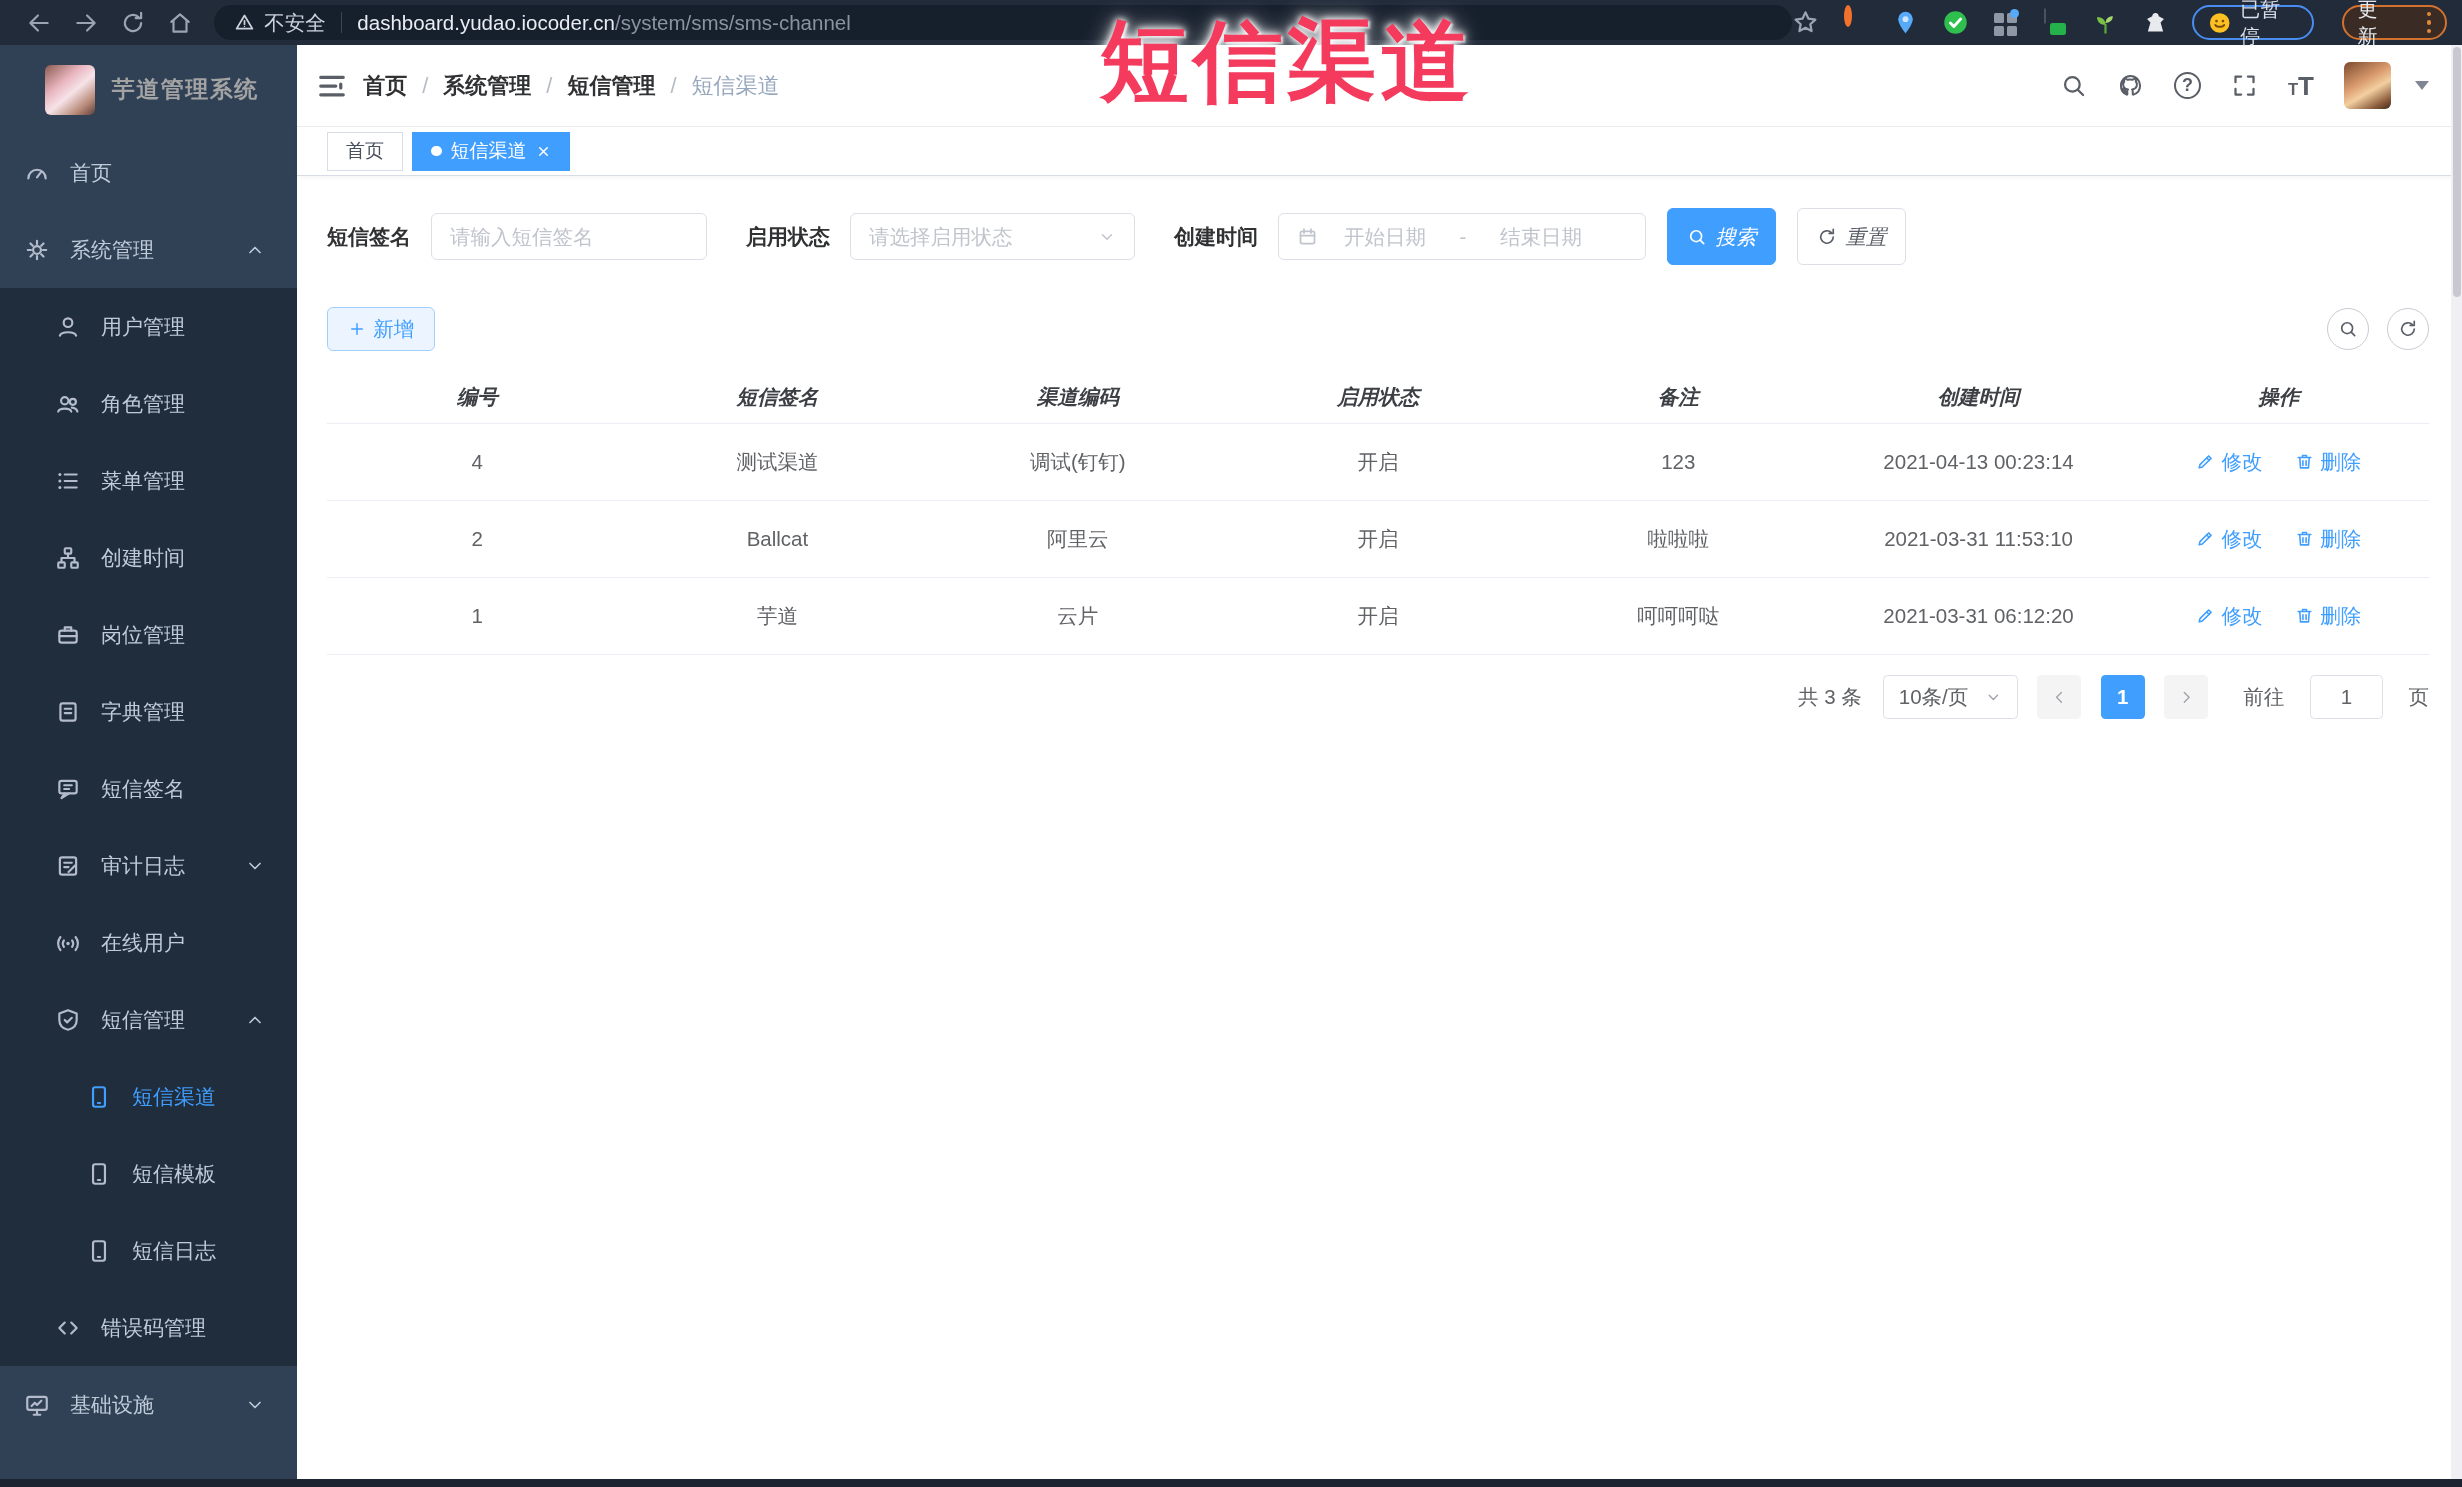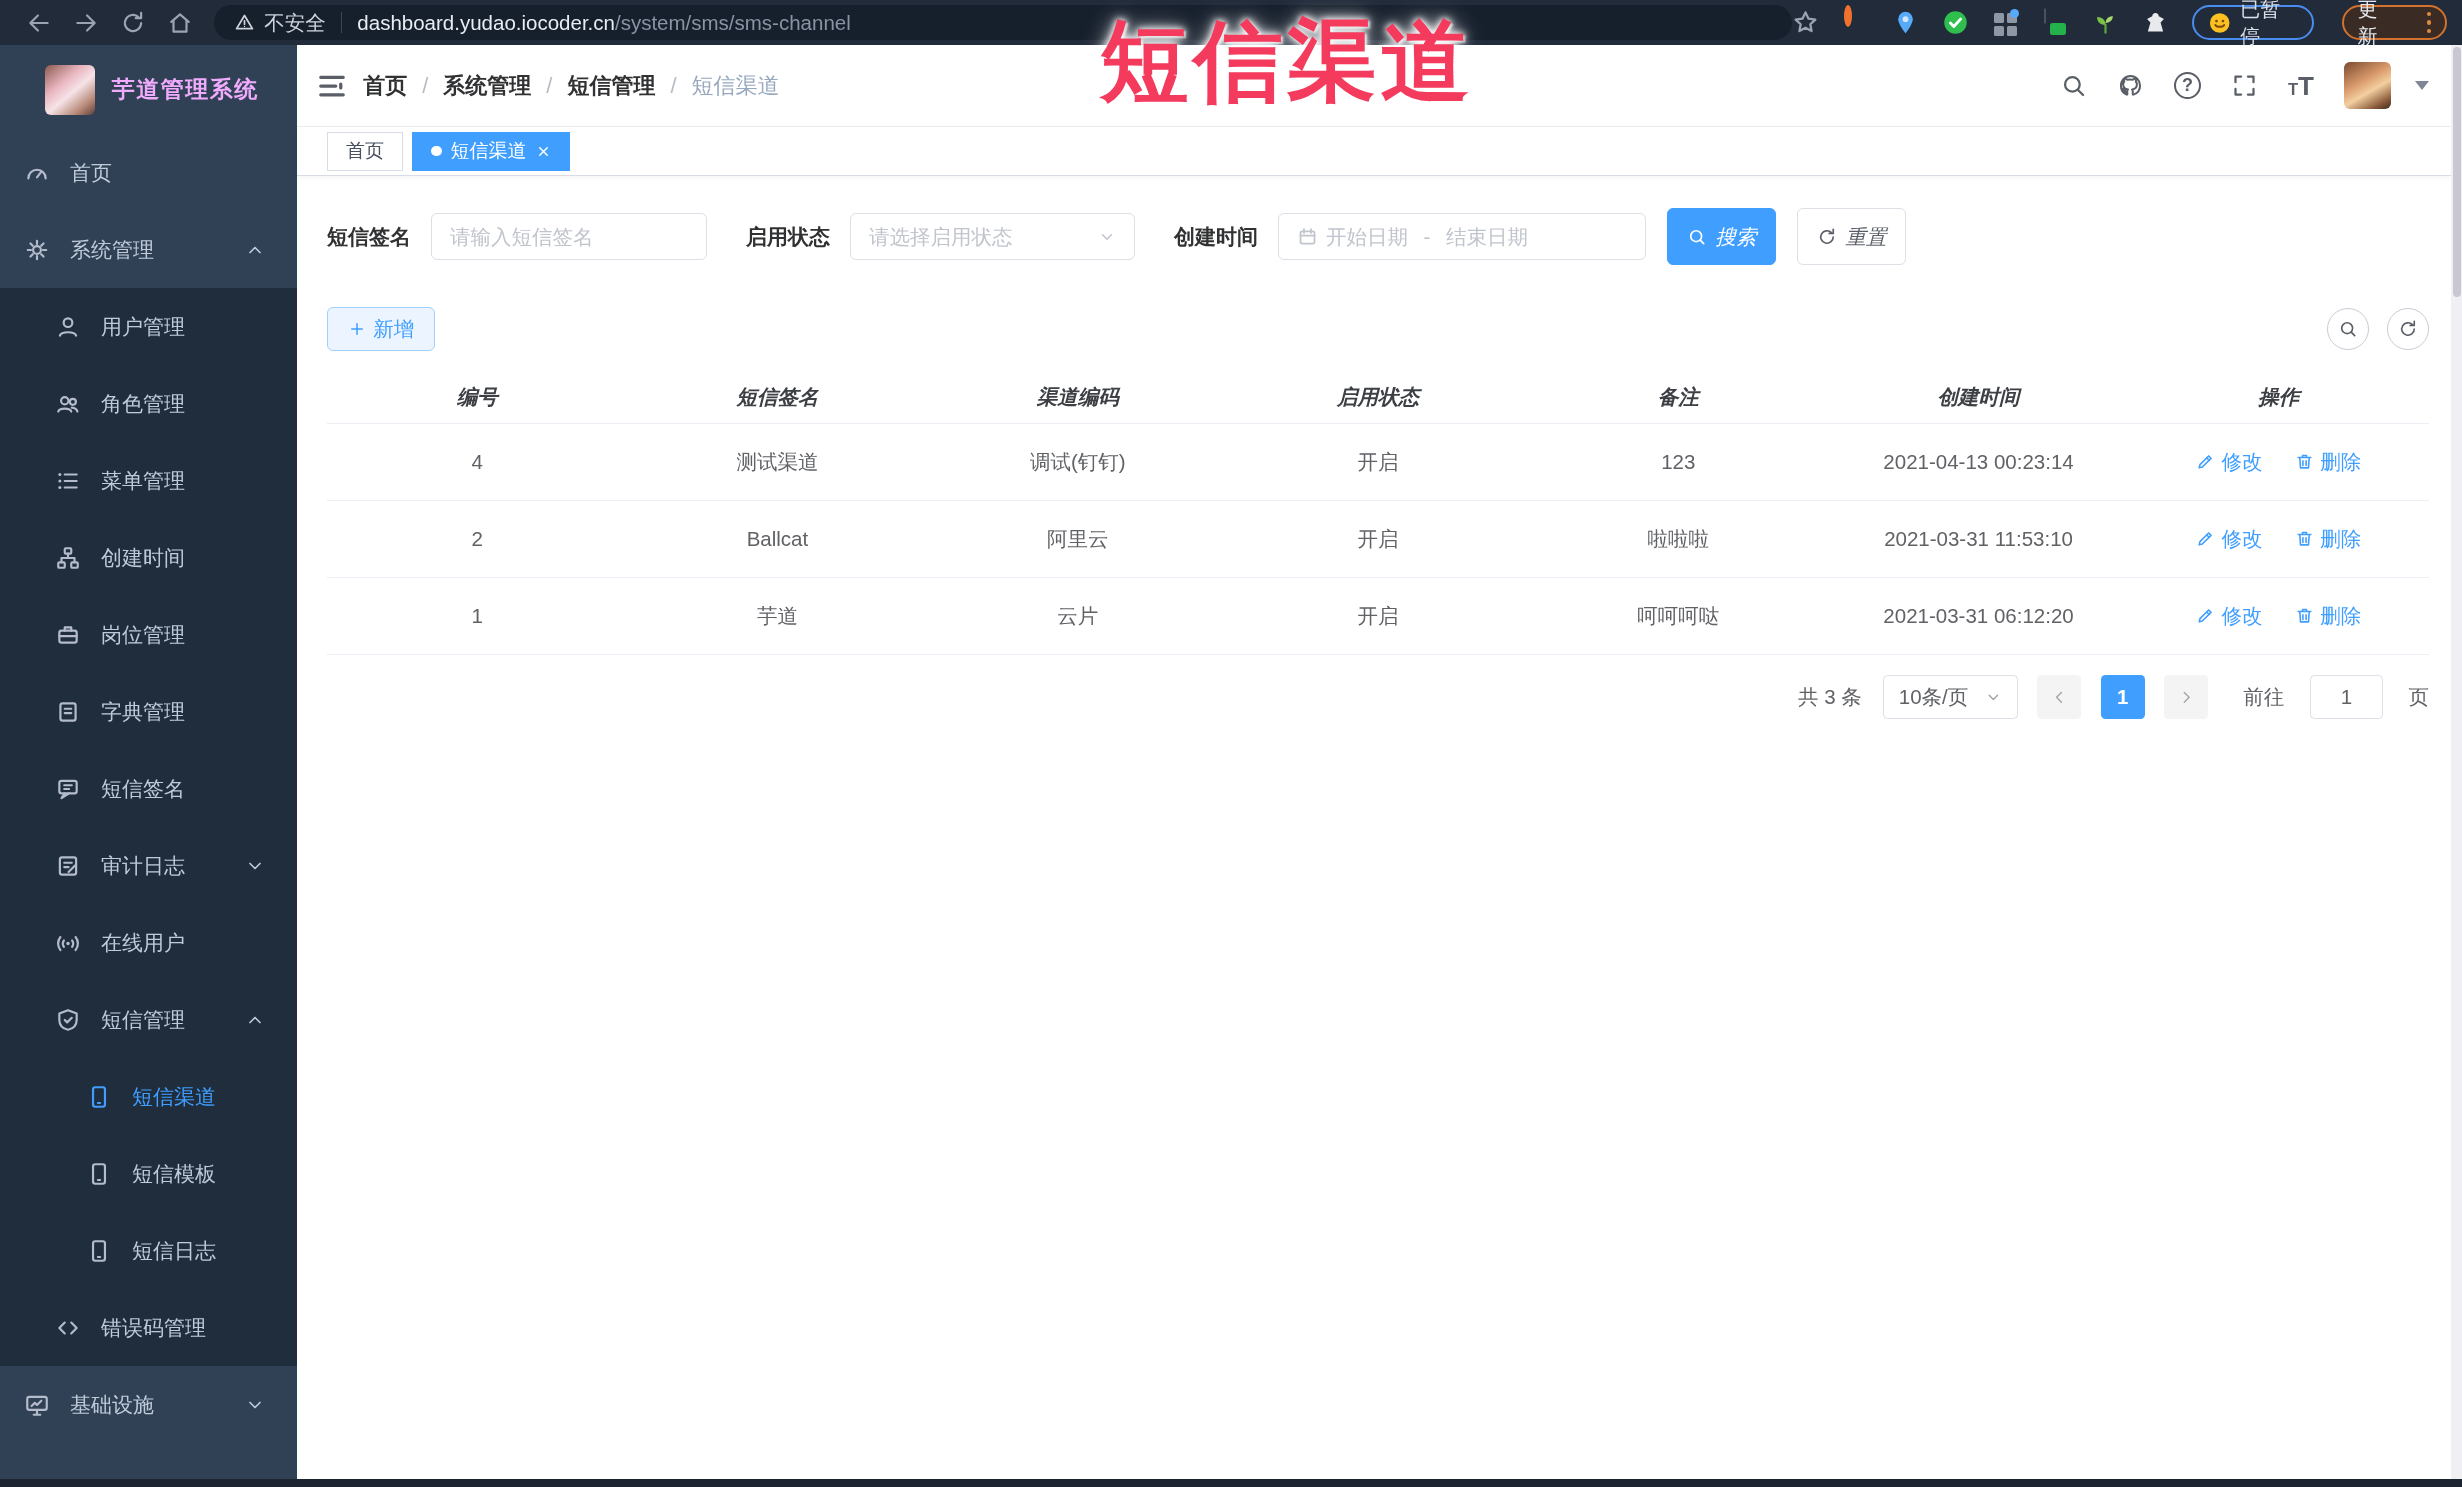--- a/index.html
+++ b/index.html
@@ -32,21 +32,21 @@
                gap:31px;padding:0 13.6px;color:#e4e8ee;font-size:20px;box-sizing:border-box;margin-left:4.5px;}
   .kebab{display:flex;flex-direction:column;gap:3.8px;}
   .kebab i{width:4.5px;height:4.5px;border-radius:50%;background:#e08b3c;}
 
   
   .app{position:absolute;top:45px;left:0;right:0;bottom:0;display:flex;}
   .sidebar{width:297px;flex:0 0 297px;background:#304156;color:#bfcbd9;overflow:hidden;}
   .logo-row{height:89px;display:flex;align-items:center;gap:16.7px;padding-left:45px;}
   .logo-img{width:50px;height:50px;border-radius:6px;flex:0 0 auto;
             background:linear-gradient(140deg,#8c5a4f 0%,#e9b6c0 35%,#f6e3e8 55%,#b98b7a 80%,#5f3f38 100%);}
-  .logo-title{color:#f0abfc;font-size:23px;font-weight:700;letter-spacing:1.5px;}
+  .logo-title{color:#a3a3a3;font-size:23px;font-weight:700;letter-spacing:1.5px;}
   .s-item{height:77px;display:flex;align-items:center;font-size:21px;}
   .lvl0{padding-left:24px;background:#304156;}
   .lvl1{padding-left:55px;background:#1f2d3d;}
   .lvl2{padding-left:86px;background:#1f2d3d;}
   .s-ico{width:26px;height:26px;margin-right:20px;color:#b4bccc;flex:0 0 auto;}
   .s-label{white-space:nowrap;}
   .chev{margin-left:auto;margin-right:32px;width:20px;height:20px;color:#bfcbd9;flex:0 0 auto;}
   .active-item,.active-item .s-ico{color:#409eff;}
   .side-fill{height:48px;background:#304156;}
 
@@ -81,21 +81,21 @@
 
   
   .content{flex:1;padding:32px 33px 0 30px;}
   .filter-row{display:flex;align-items:center;font-size:21px;color:#303133;}
   .f-label{font-weight:700;margin-right:20px;white-space:nowrap;}
   .f-box{height:47px;border:1.5px solid #dcdfe6;border-radius:6px;display:flex;align-items:center;padding:0 18px;
          color:#c0c4cc;box-sizing:border-box;background:#fff;font-size:20.5px;text-align:right;}
   .sign-input{width:276px;margin-right:39px;}
   .status-select{width:285px;justify-content:space-between;margin-right:39px;}
   .sel-chev{width:18px;height:18px;color:#c0c4cc;}
-  .date-box{width:368px;gap:8px;margin-right:21px;}
+  .date-box{width:368px;gap:26px;margin-right:21px;}
   .cal-ico{width:21px;height:21px;color:#c0c4cc;flex:0 0 auto;}
   .date-box .mid{color:#c0c4cc;margin:0 7.6px;}
   .btn{height:57px;border-radius:6px;display:flex;align-items:center;justify-content:center;gap:9px;font-size:20.5px;box-sizing:border-box;font-style:italic;}
   .btn svg{width:20px;height:20px;}
   .btn-search{width:109px;background:#409eff;border:1.5px solid #409eff;color:#fff;}
   .btn-reset{width:109px;background:#fff;border:1.5px solid #dcdfe6;color:#5a5e66;margin-left:21px;}
 
   .toolbar{margin-top:42px;display:flex;align-items:center;}
   .btn-add{width:108px;height:44px;background:#ecf5ff;border:1.5px solid #a0cfff;color:#409eff;font-size:20.5px;
            border-radius:6px;display:flex;align-items:center;justify-content:center;gap:7.6px;box-sizing:border-box;}

